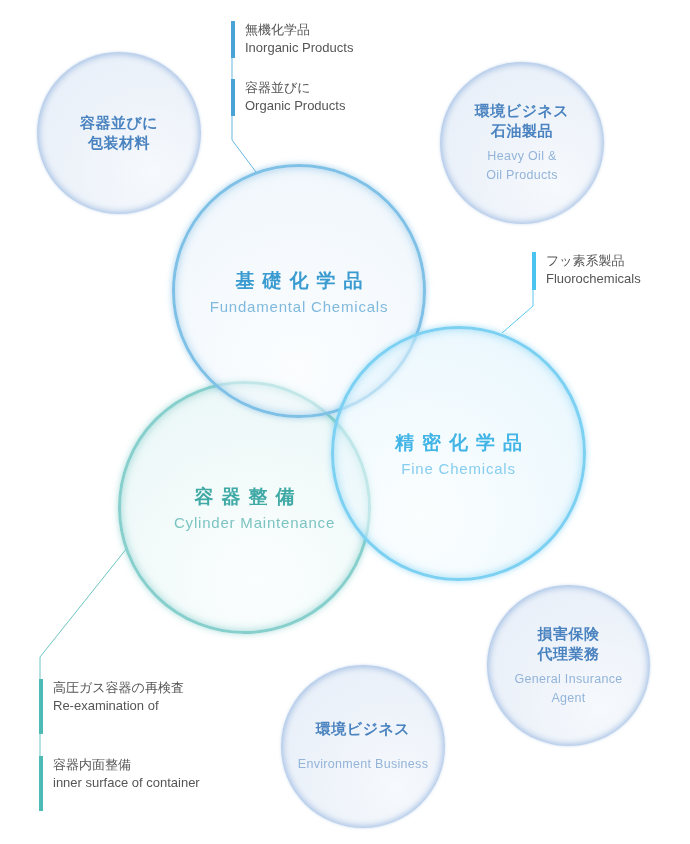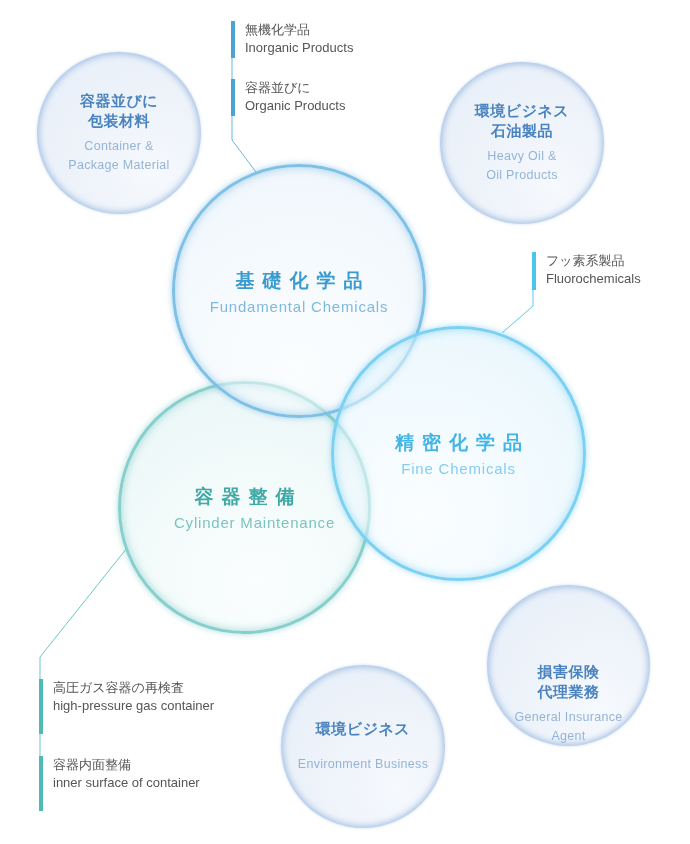--- a/index.html
+++ b/index.html
@@ -50,36 +50,32 @@
   <svg class="lines" viewBox="0 0 690 844">
     <polyline points="232,57 232,140 256,172" fill="none" stroke="#6ab6e0" stroke-width="1"></polyline>
     <polyline points="533,290 533,306 502,333" fill="none" stroke="#5cc6ef" stroke-width="1"></polyline>
     <polyline points="127,548 40,657 40,680" fill="none" stroke="#6cc6c2" stroke-width="1"></polyline>
     <line x1="40" y1="733" x2="40" y2="757" stroke="#6cc6c2" stroke-width="1"></line>
   </svg>
 
   <div class="circle small" style="left:37px; top:52px; width:164px; height:162px;">
     <div class="jp">容器並びに</div>
     <div class="jp">包装材料</div>
-    <div class="en">
-      <div>Container &amp;</div>
-      <div>Package Material</div>
-    </div>
   </div>
 
   <div class="circle small" style="left:440px; top:62px; width:164px; height:162px;">
     <div class="jp">環境ビジネス</div>
     <div class="jp">石油製品</div>
     <div class="en">
       <div>Heavy Oil &amp;</div>
       <div>Oil Products</div>
     </div>
   </div>
 
-  <div class="circle small" style="left:487px; top:585px; width:163px; height:161px;justify-content:flex-end;">
+  <div class="circle small" style="left:487px; top:585px; width:163px; height:161px;">
     <div class="jp">損害保険</div>
     <div class="jp">代理業務</div>
     <div class="en">
       <div>General Insurance</div>
       <div>Agent</div>
     </div>
   </div>
 
   <div class="circle small" style="left:281px; top:665px; width:164px; height:163px;">
     <div class="jp">環境ビジネス</div>
@@ -115,21 +111,21 @@
 
   <div class="label" style="left:532px; top:252px; height:38px;">
     <span class="bar" style="background:#4cc4f0;"></span>
     <div class="jp">フッ素系製品</div>
     <div class="en">Fluorochemicals</div>
   </div>
 
   <div class="label" style="left:39px; top:679px; height:55px;">
     <span class="bar" style="background:#4dbab5;"></span>
     <div class="jp">高圧ガス容器の再検査</div>
-    <div class="en">high-pressure gas container</div>
+    <div class="en">Re-examination of</div>
   </div>
 
   <div class="label" style="left:39px; top:756px; height:55px;">
     <span class="bar" style="background:#4dbab5;"></span>
     <div class="jp">容器内面整備</div>
     <div class="en">inner surface of container</div>
   </div>
 
 </div>
 

